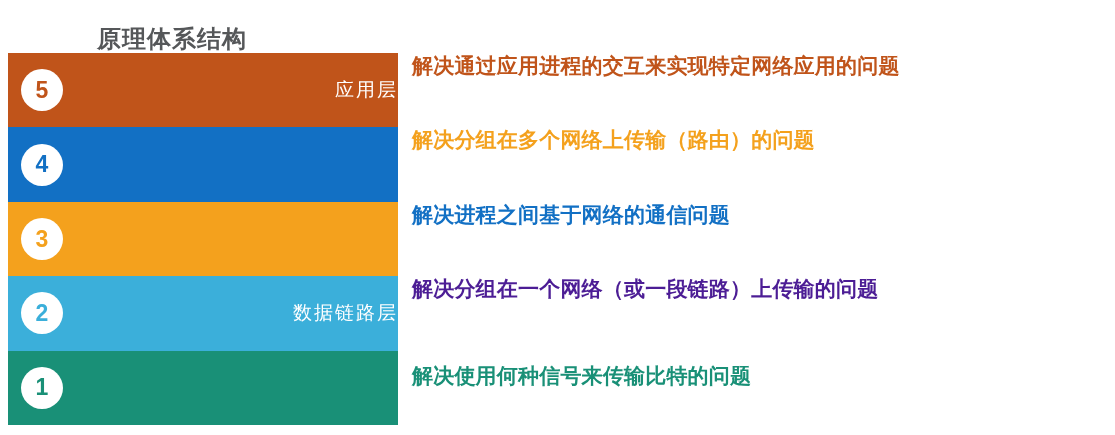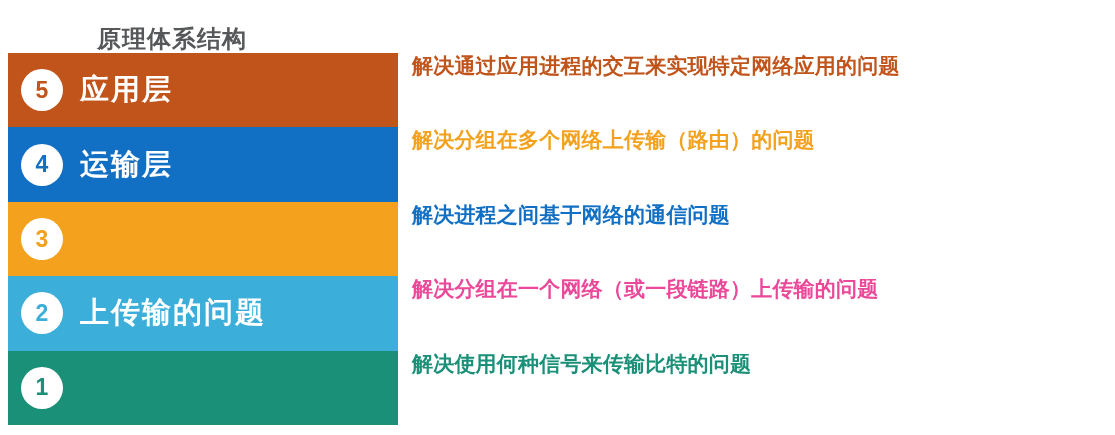--- a/index.html
+++ b/index.html
@@ -60,24 +60,24 @@
     font-weight: bold;
     line-height: 1;
   }
 
   .layer-name {
     position: absolute;
     left: 72px;
     right: 0;
     top: 50%;
     transform: translateY(-50%);
-    text-align: left;
+    text-align: right;
     color: #ffffff;
-    font-size: 29px;
-    font-weight: bold;
+    font-size: 19px;
+    font-weight: normal;
     letter-spacing: 2px;
     white-space: nowrap;
   }
 
   #descriptions {
     position: absolute;
     left: 412px;
     top: 53px;
     width: 700px;
     height: 372px;
@@ -105,30 +105,29 @@
 
 <div id="stack">
 
   <div class="layer-row" style="background: rgb(192, 84, 26);">
     <span class="layer-badge" style="color: rgb(192, 84, 26);">5</span>
     <span class="layer-name">应用层</span>
   </div>
 
   <div class="layer-row" style="background: rgb(18, 112, 196);">
     <span class="layer-badge" style="color: rgb(18, 112, 196);">4</span>
-    <span class="layer-name">运输层</span>
   </div>
 
   <div class="layer-row" style="background: rgb(244, 161, 29);">
     <span class="layer-badge" style="color: rgb(244, 161, 29);">3</span>
   </div>
 
   <div class="layer-row" style="background: rgb(59, 175, 218);">
     <span class="layer-badge" style="color: rgb(59, 175, 218);">2</span>
-    <span class="layer-name">上传输的问题</span>
+    <span class="layer-name">数据链路层</span>
   </div>
 
   <div class="layer-row" style="background: rgb(25, 144, 119);">
     <span class="layer-badge" style="color: rgb(25, 144, 119);">1</span>
   </div>
 
 </div>
 
 <div id="descriptions">
 
@@ -138,20 +137,20 @@
 
   <div class="desc-row">
     <span class="desc-text" style="color: rgb(244, 161, 29);">解决分组在多个网络上传输（路由）的问题</span>
   </div>
 
   <div class="desc-row">
     <span class="desc-text" style="color: rgb(18, 112, 196);">解决进程之间基于网络的通信问题</span>
   </div>
 
   <div class="desc-row">
-    <span class="desc-text" style="color: #ec4899;">解决分组在一个网络（或一段链路）上传输的问题</span>
+    <span class="desc-text" style="color: #4c1d95;">解决分组在一个网络（或一段链路）上传输的问题</span>
   </div>
 
   <div class="desc-row">
-    <span class="desc-text" style="color: rgb(25, 144, 119);">解决使用何种信号来传输比特的问题</span>
+    <span class="desc-text" style="color: rgb(25, 144, 119); margin-top: 12px;">解决使用何种信号来传输比特的问题</span>
   </div>
 
 </div>
 
 </body></html>

